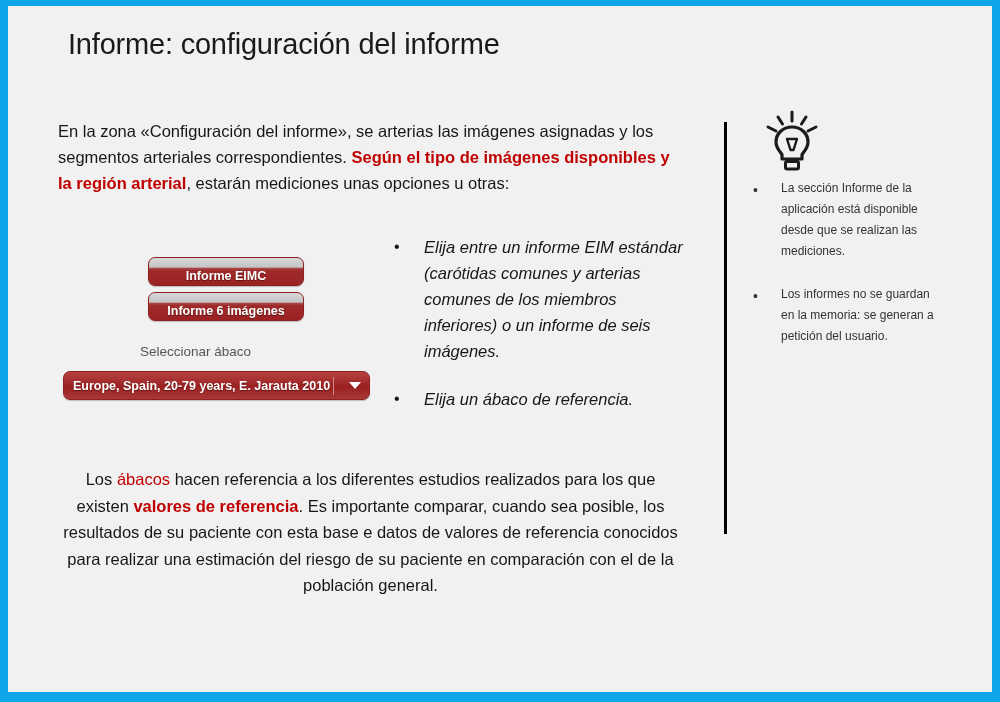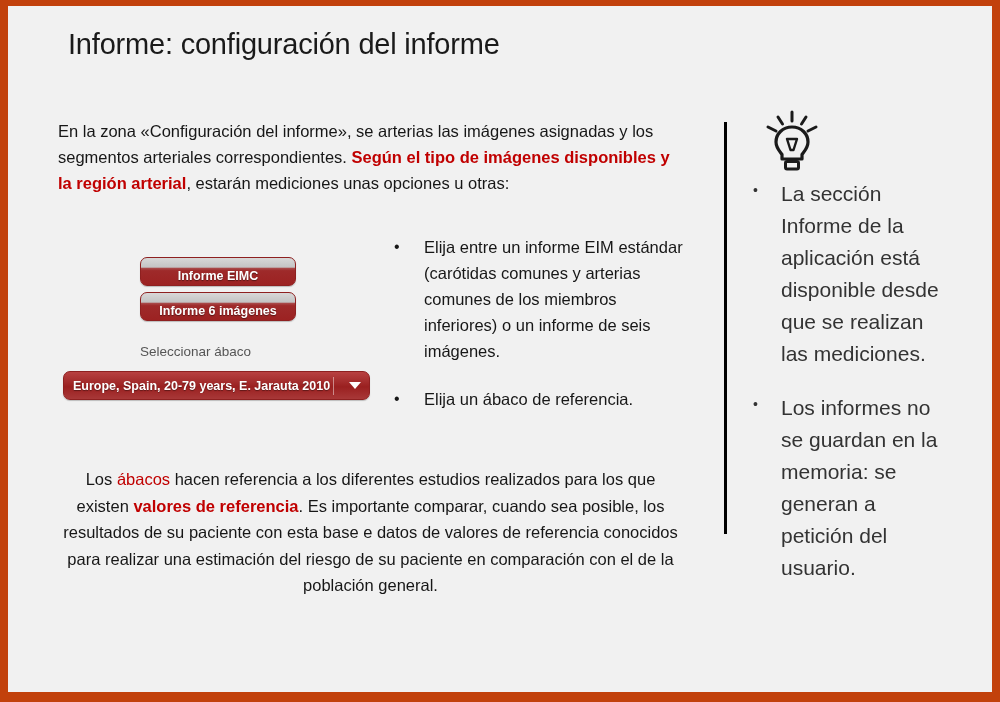--- a/index.html
+++ b/index.html
@@ -12,21 +12,21 @@
     height: 702px;
     overflow: hidden;
     font-family: "Liberation Sans", sans-serif;
   }
 
   
   .slide-frame {
     position: absolute;
     left: 0; top: 0;
     width: 1000px; height: 702px;
-    background: #c2410c;
+    background: #0ea5e9;
     box-sizing: border-box;
   }
   .slide {
     position: absolute;
     left: 8px;
     top: 6px;
     width: 984px;
     height: 686px;
     background: #f1f1f1;
     box-sizing: border-box;
@@ -86,20 +86,21 @@
     box-shadow: 0 1px 1px rgba(0,0,0,0.22);
     box-sizing: border-box;
     color: #ffffff;
     font-size: 12.5px;
     font-weight: bold;
     display: flex;
     align-items: center;
     justify-content: center;
     text-shadow: 0 1px 1px rgba(0,0,0,0.45);
     padding-top: 8px;
+    margin-left: 8px;
   }
   .btn-eimc  { left: 82px; top: 8px; }
   .btn-six   { left: 82px; top: 43px; }
 
   .abaco-label {
     position: absolute;
     left: 82px;
     top: 95px;
     width: 156px;
     font-size: 13.5px;
@@ -170,20 +171,21 @@
     width: 30px;
     flex: none;
     font-size: 16px;
     line-height: 26px;
     color: #171717;
   }
   .mid-bullets .bullet-text {
     font-size: 16.5px;
     line-height: 26px;
     color: #171717;
+    font-style: italic;
   }
 
   
   .bottom-para {
     position: absolute;
     left: 50px;
     top: 460px;
     width: 625px;
     font-size: 16.5px;
     line-height: 26.5px;
@@ -218,22 +220,22 @@
     margin-bottom: 22px;
   }
   .side-bullets .bullet-dot {
     width: 28px;
     flex: none;
     font-size: 14px;
     line-height: 24px;
     color: #333333;
   }
   .side-bullets .bullet-text {
-    font-size: 21px;
-    line-height: 32px;
+    font-size: 12px;
+    line-height: 21px;
     color: #333333;
   }
 </style>
 </head>
 <body>
 
 <div class="slide-frame">
   <div class="slide">
 
     <div class="page-title">Informe: configuración del informe</div>

